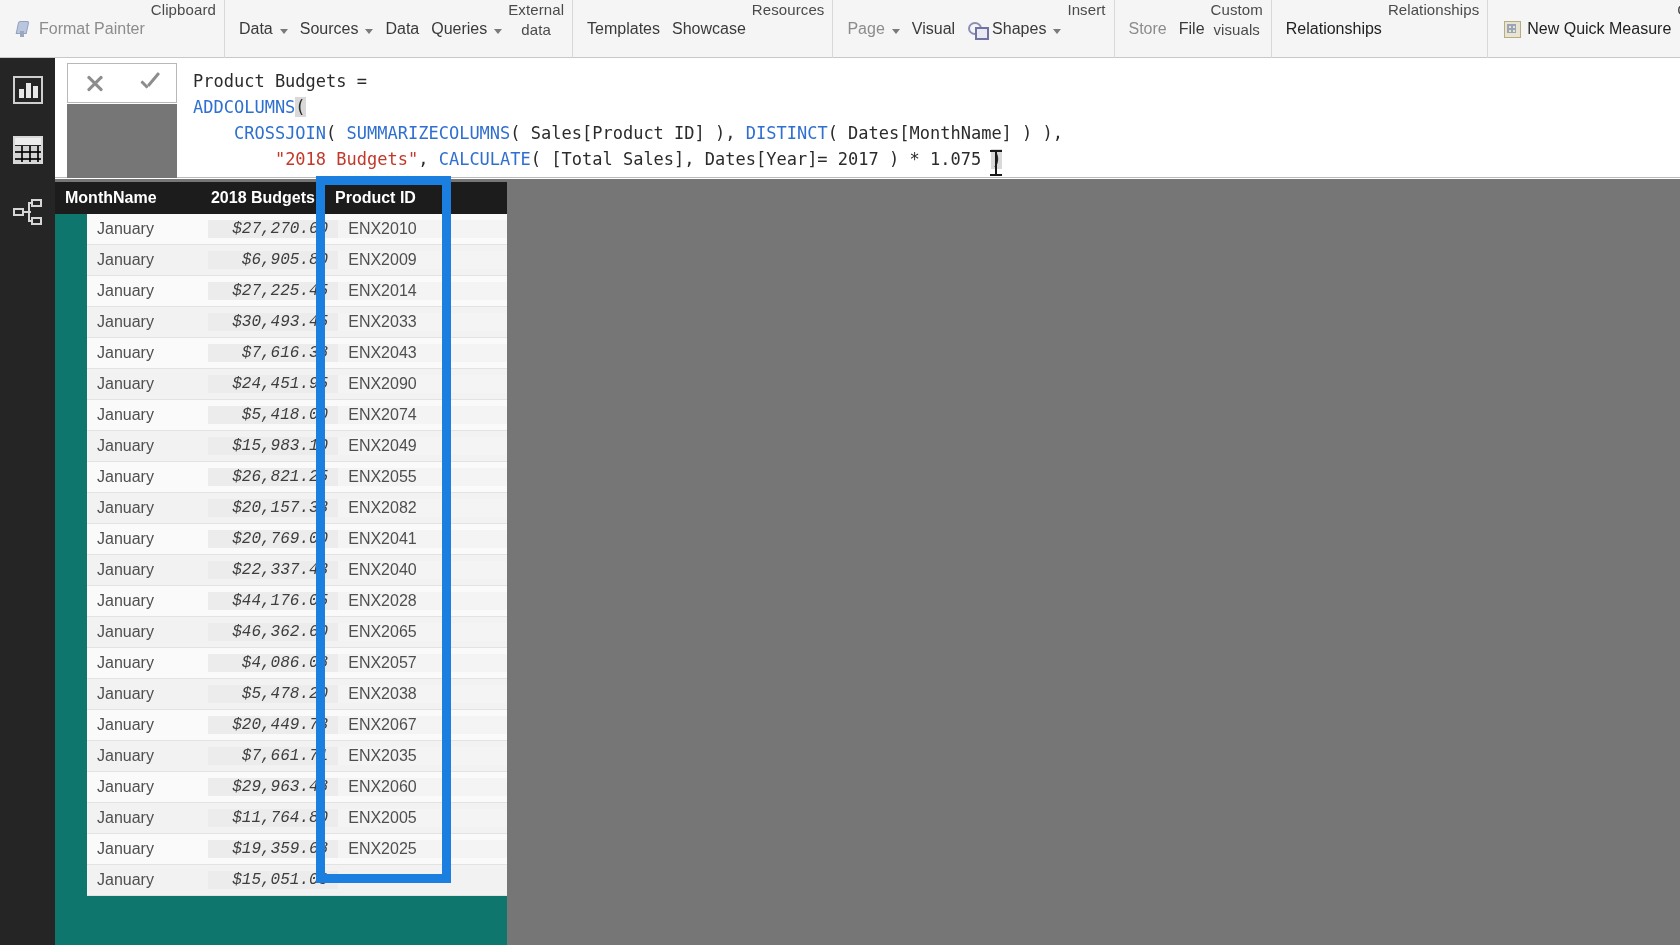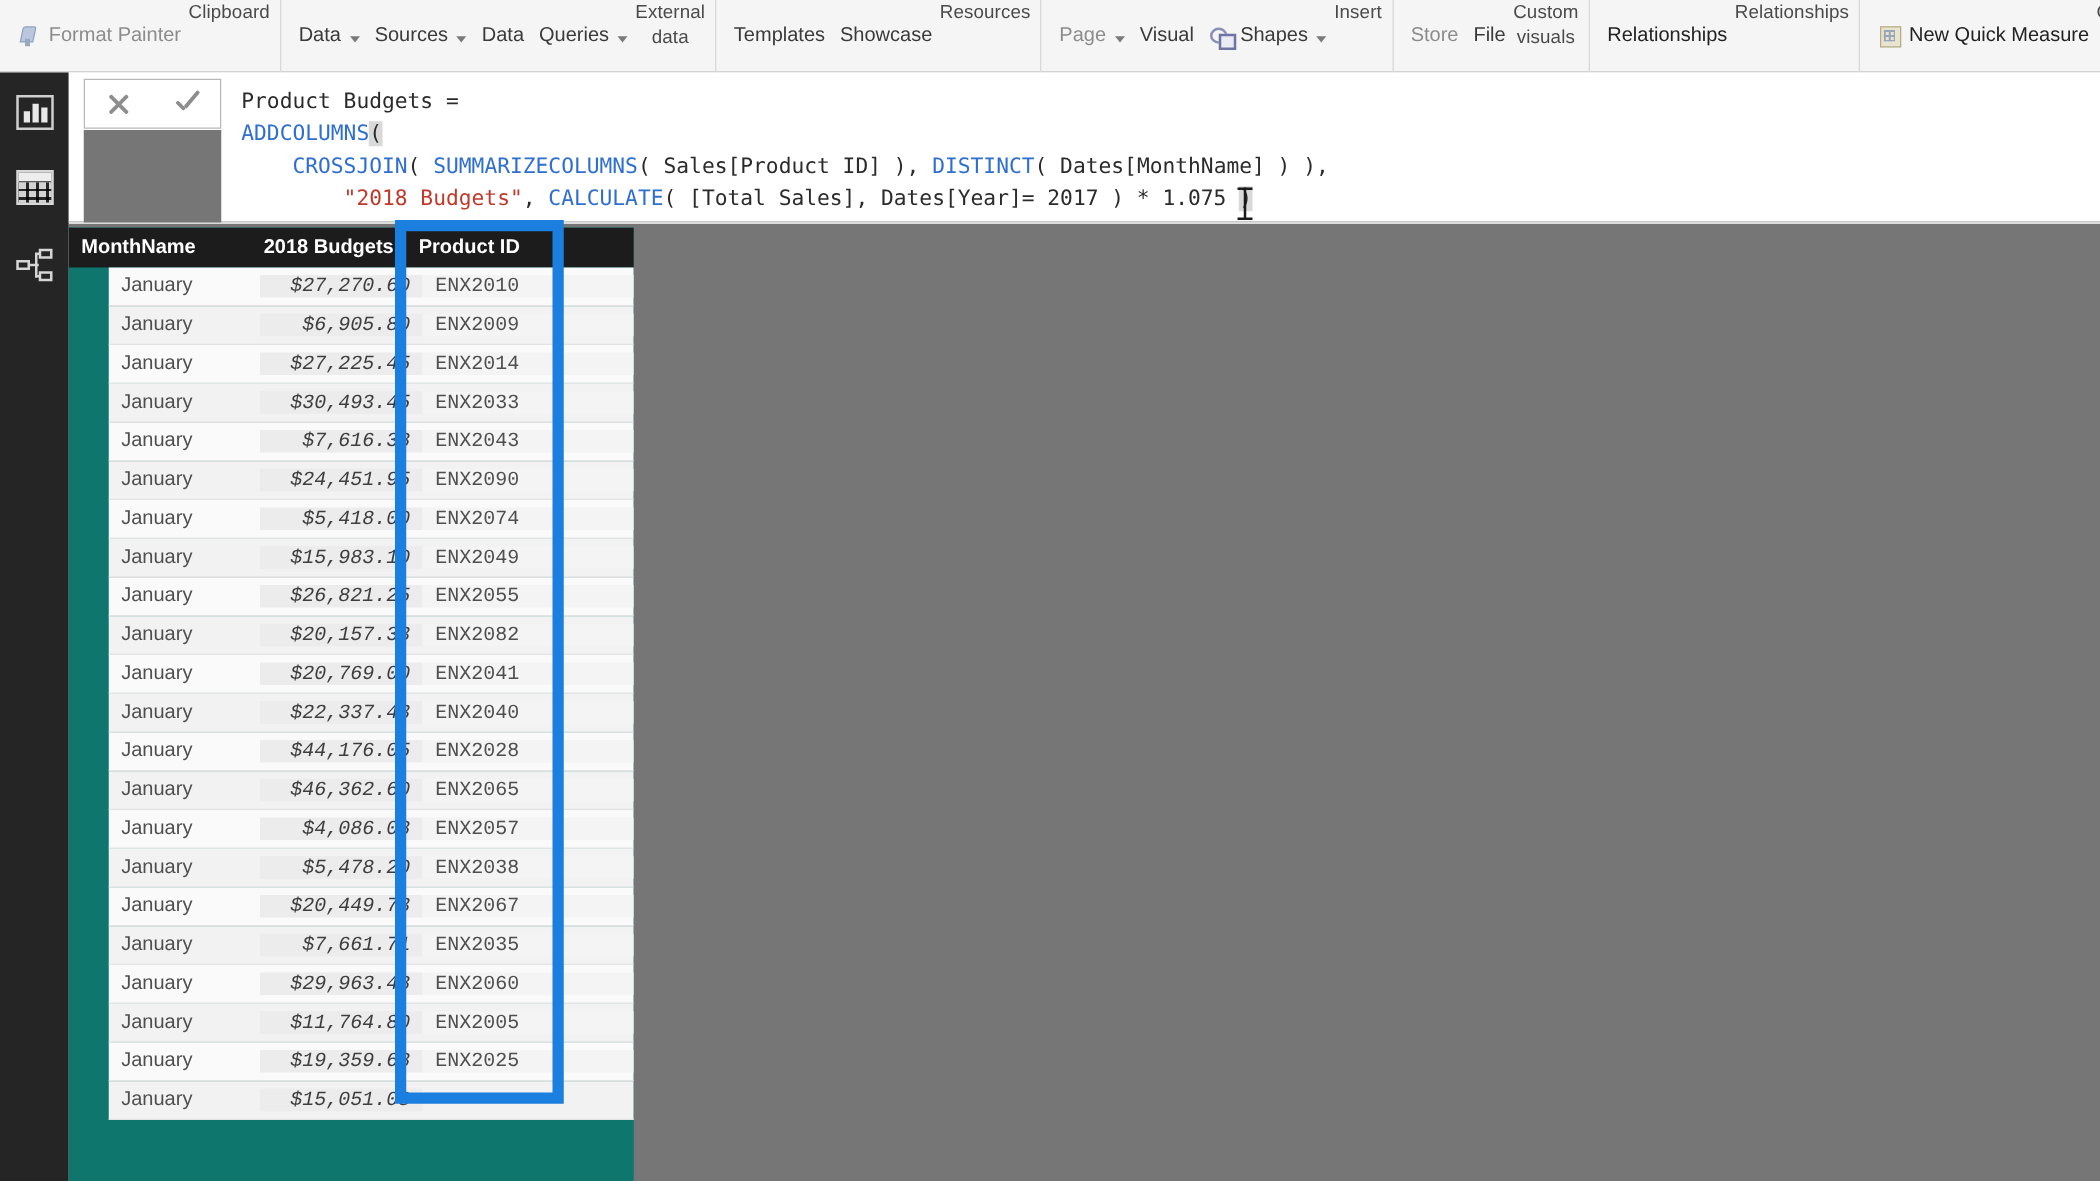--- a/index.html
+++ b/index.html
@@ -215,21 +215,21 @@
   .grow:nth-child(odd) { background: #fafafa; }
   .grow:nth-child(even) { background: #f2f2f2; }
   .gcell { display: flex; align-items: center; padding: 0 10px; white-space: nowrap; }
   .gcell.c-month { width: 130px; }
   .gcell.c-budget {
     width: 140px; justify-content: flex-end;
     font-style: italic; color: #3e3e3e;
     background: #ececec;
     font-family: Liberation Mono, monospace;
   }
-  .gcell.c-prod { width: 182px; background: #f4f4f4; font-family: Liberation Mono, monospace; }
+  .gcell.c-prod { width: 182px; background: #f4f4f4; }
 
   
   .annot {
     position: absolute; left: 316px; top: 176px;
     width: 135px; height: 707px;
     border: 9px solid #1b7fe0;
     pointer-events: none;
   }
 
   

